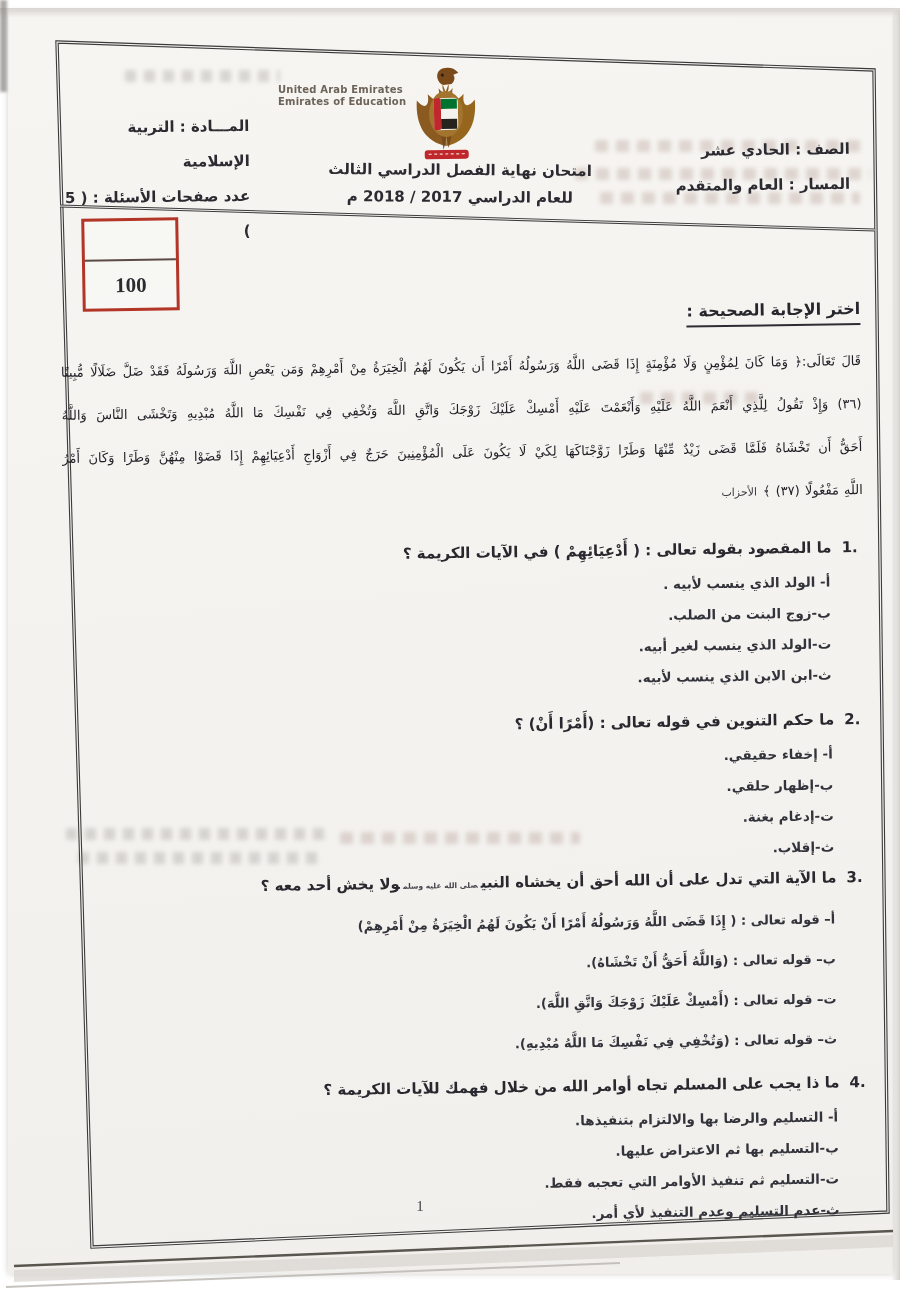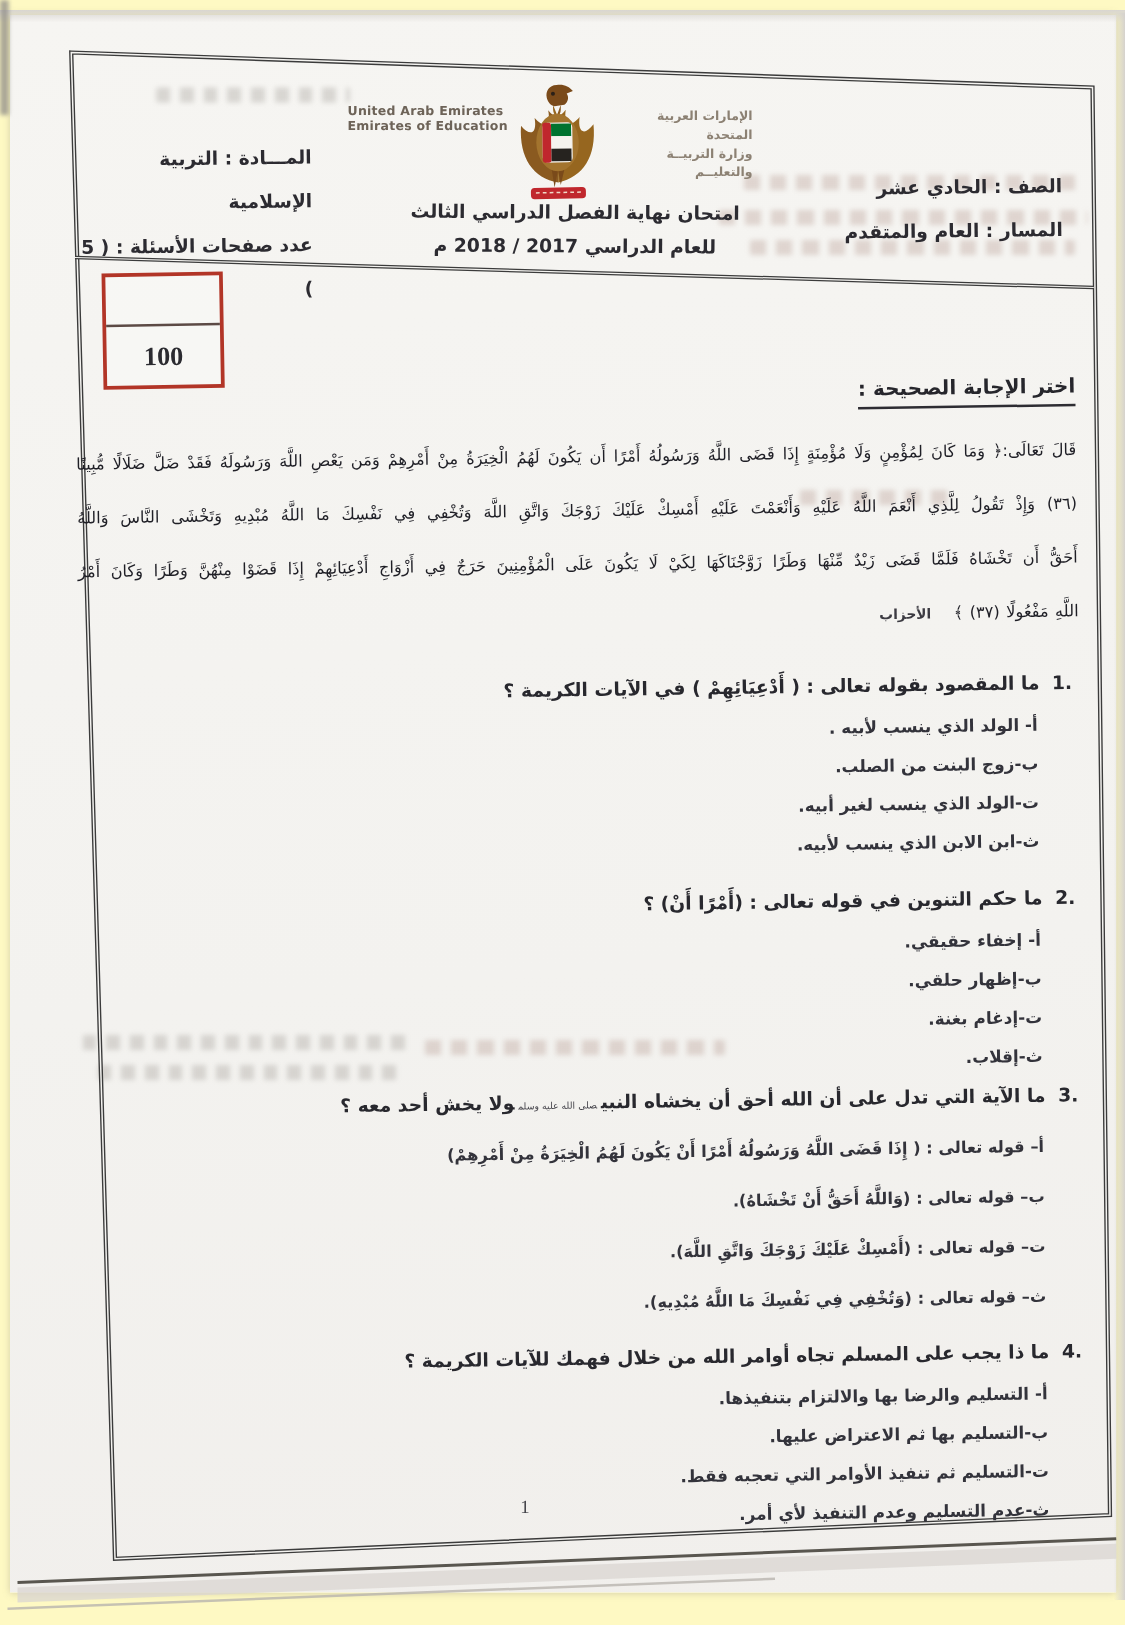--- a/index.html
+++ b/index.html
@@ -1,18 +1,18 @@
 <!DOCTYPE html>
 <html lang="ar"><head>
 <meta charset="utf-8">
 <style>
   html,body{margin:0;padding:0;}
   body{width:900px;height:1300px;overflow:hidden;background:#eceae7;
        font-family:"DejaVu Sans",sans-serif;}
-  .scan{position:relative;width:900px;height:1300px;background:#fef9c3;}
+  .scan{position:relative;width:900px;height:1300px;background:#ffffff;}
   .paper{position:absolute;left:8px;top:12px;width:885px;height:1262px;
          background:linear-gradient(175deg,#f6f5f2 0%,#f3f2ef 60%,#f1efec 100%);
          box-shadow:0 0 6px rgba(120,115,108,.35);}
   .edge-top{position:absolute;left:0;top:8px;width:100%;height:10px;
             background:linear-gradient(#d8d5d1,rgba(246,245,242,0));}
   .edge-right{position:absolute;right:0;top:10px;width:9px;height:1270px;
               background:linear-gradient(to right,rgba(246,245,242,0),#d5d2ce);}
   .corner-smudge{position:absolute;left:0;top:0;width:7px;height:92px;background:#8f8c88;
                  filter:blur(1.5px);opacity:.75;}
   svg.overlay{position:absolute;left:0;top:0;pointer-events:none;}
@@ -50,25 +50,25 @@
   
   .content{position:absolute;left:60px;top:296px;width:800px;direction:rtl;
            text-align:right;color:#2e2d33;transform:rotate(-.85deg);
            transform-origin:top right;}
   .instruction{display:inline-block;font-size:16px;font-weight:bold;line-height:26px;
                border-bottom:2px solid #2e2d33;padding-bottom:1px;color:#26262c;}
   .verse{margin-top:14px;color:#1f1f26;}
   .verse-line{font-size:13px;line-height:43px;text-align:justify;text-align-last:justify;
               word-spacing:1px;}
   .verse-line.last{text-align-last:right;}
-  .verse .surah{font-size:11px;color:#3c3b42;margin-right:18px;font-weight:bold;}
+  .verse .surah{font-size:11px;color:#3c3b42;margin-right:6px;}
   .question{margin-top:16px;}
   .q-head{font-size:15px;font-weight:bold;line-height:26px;color:#28282e;margin-right:6px;}
   .q-num{display:inline-block;margin-left:10px;}
-  .q-salawat{font-size:7.5px;font-weight:normal;color:#45444b;margin:0 3px;}
+  .q-salawat{font-size:7.5px;font-weight:bold;color:#45444b;margin:0 3px;}
   .q-opts{margin-top:6px;margin-right:34px;}
   .q-opt{font-size:13.5px;font-weight:bold;line-height:31px;color:#33333b;}
   .q-opts.quranic .q-opt{font-size:13px;line-height:40px;}
   .page-num{position:absolute;left:408px;top:1198px;width:24px;text-align:center;
             font-family:"Liberation Serif","DejaVu Serif",serif;
             font-size:15px;color:#44444a;}
 </style>
 </head>
 <body>
 
@@ -109,24 +109,20 @@
     <rect x="33" y="37" width="16" height="10" fill="#00732f"></rect>
     <rect x="33" y="47" width="16" height="10" fill="#f5f3ee"></rect>
     <rect x="33" y="57" width="16" height="10" fill="#26231f"></rect>
     <rect x="16" y="88" width="44" height="9" rx="3" fill="#c0272d"></rect>
     <path d="M20 92 h36" stroke="#f0d9c9" stroke-width="1.2" stroke-dasharray="3 2.5"></path>
   </svg>
 
   <div class="hdr en-ministry">
     <div>United Arab Emirates</div>
     <div>Emirates of Education</div>
-  </div>
-  <div class="hdr ar-ministry">
-    <div>الإمارات العربية المتحدة</div>
-    <div>وزارة التربيــة والتعليــم</div>
   </div>
   <div class="hdr left-block">
     <div>المـــادة : التربية الإسلامية</div>
     <div>عدد صفحات الأسئلة : ( 5 )</div>
   </div>
   <div class="hdr right-block">
     <div>الصف :  الحادي عشر</div>
     <div>المسار : العام والمتقدم</div>
   </div>
   <div class="hdr title-block">

